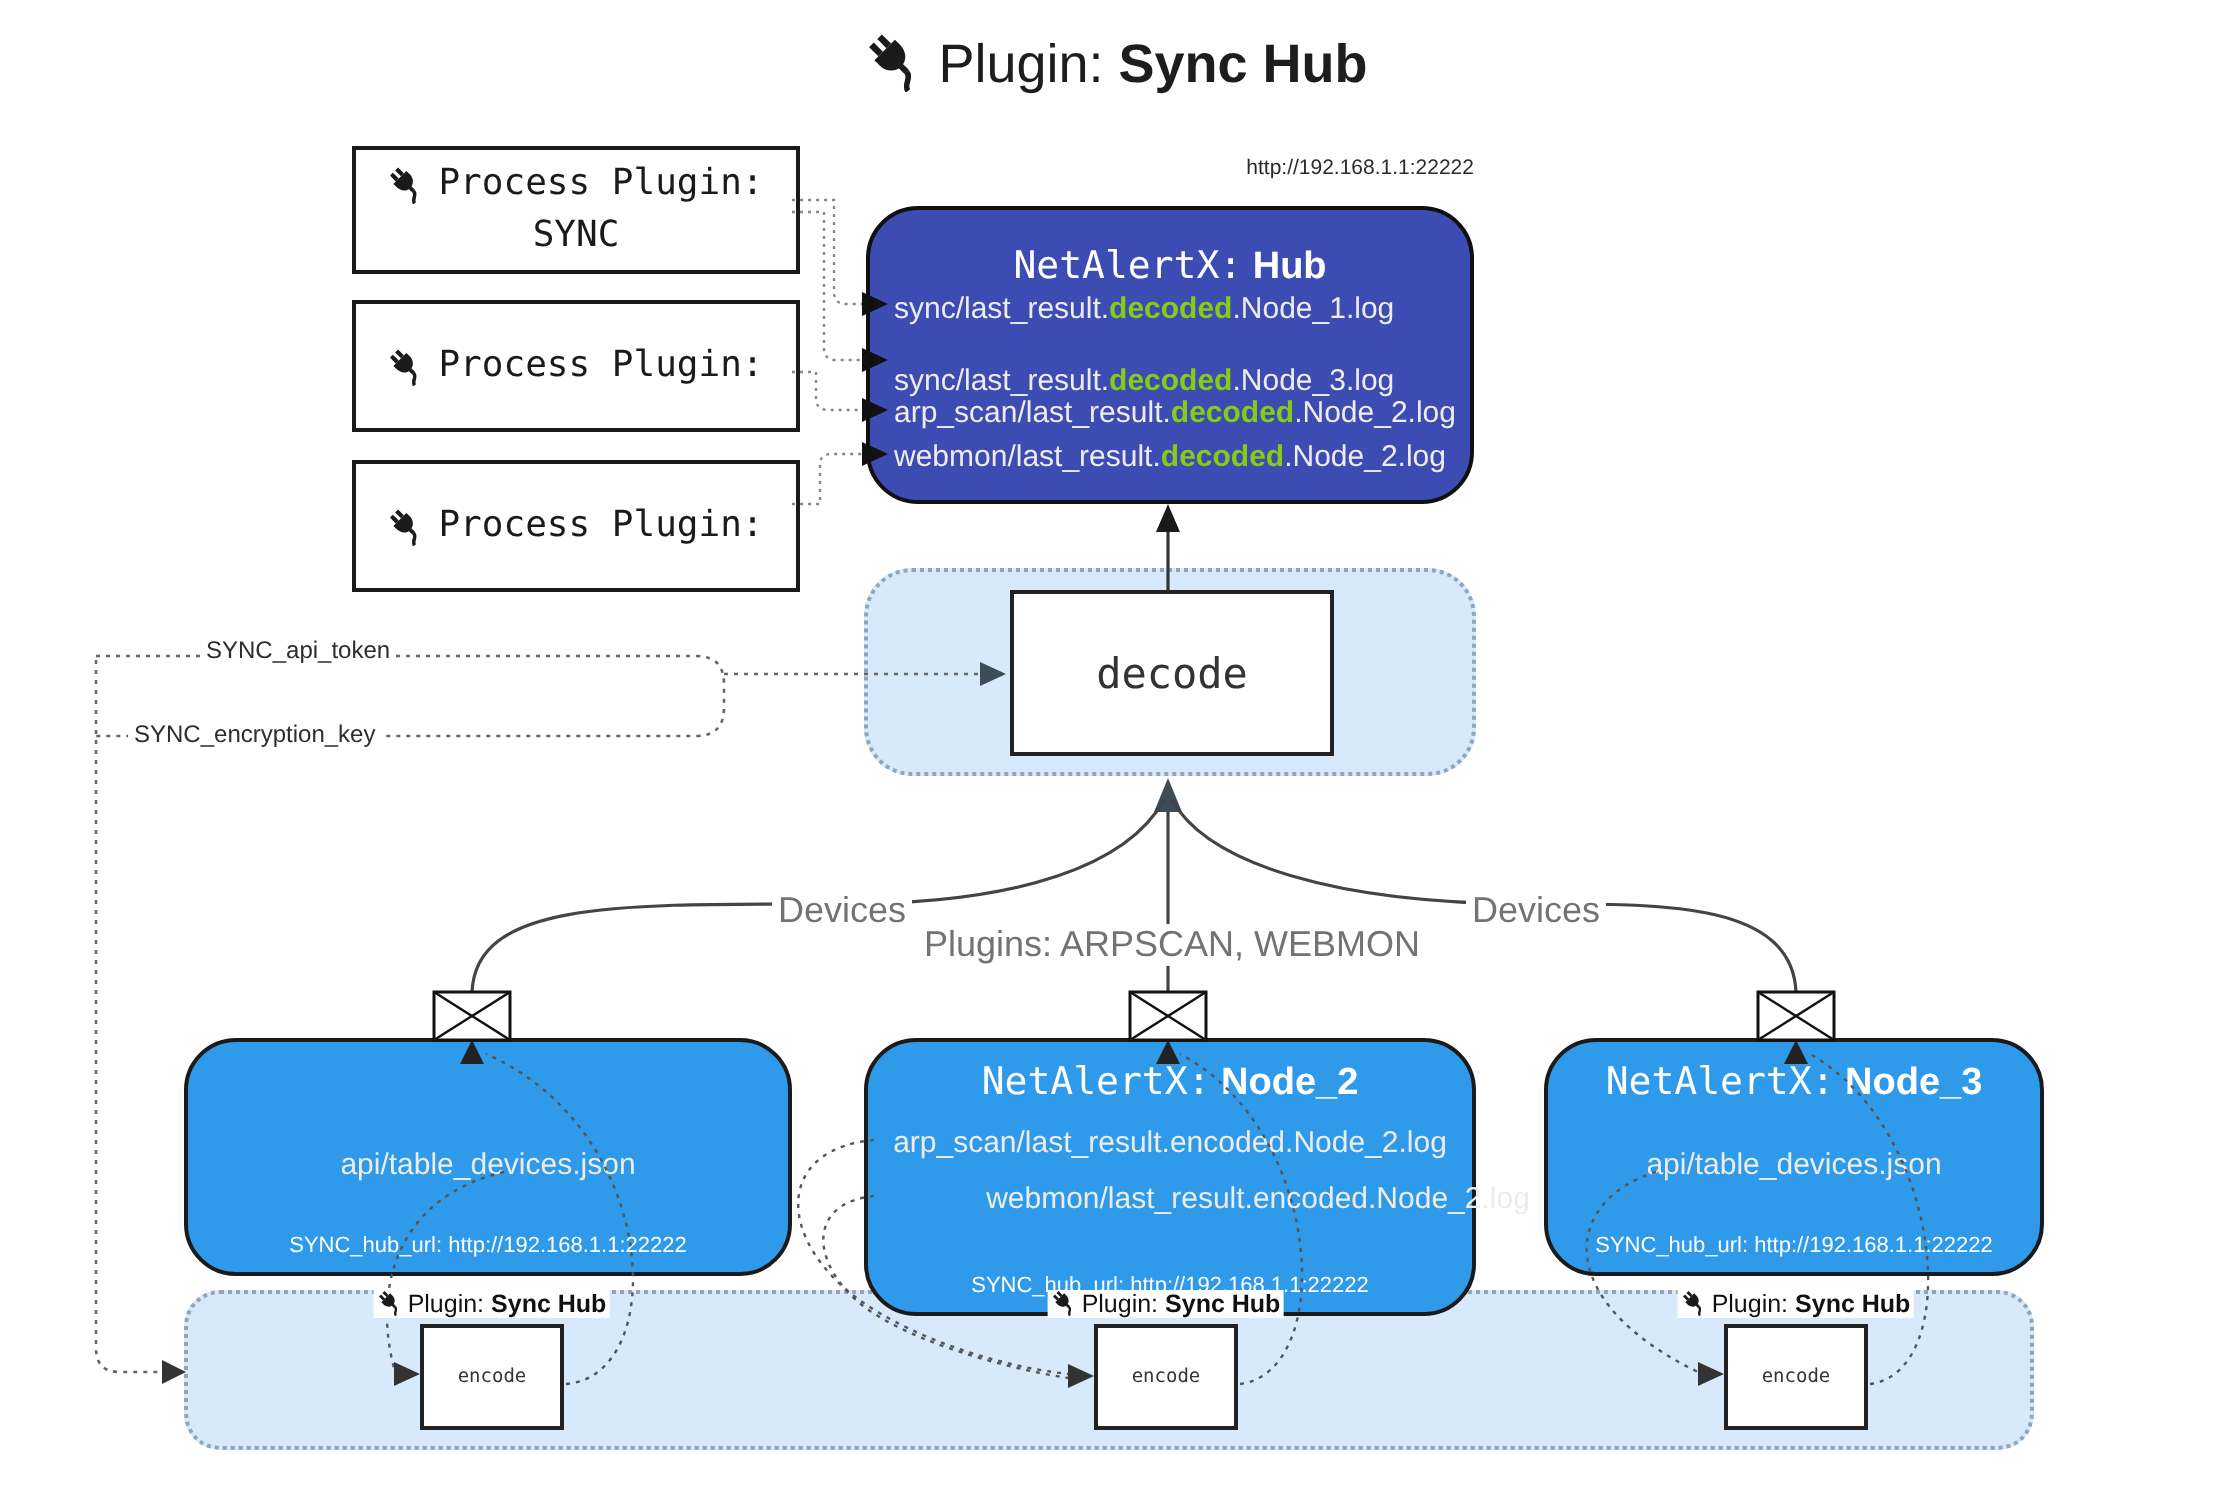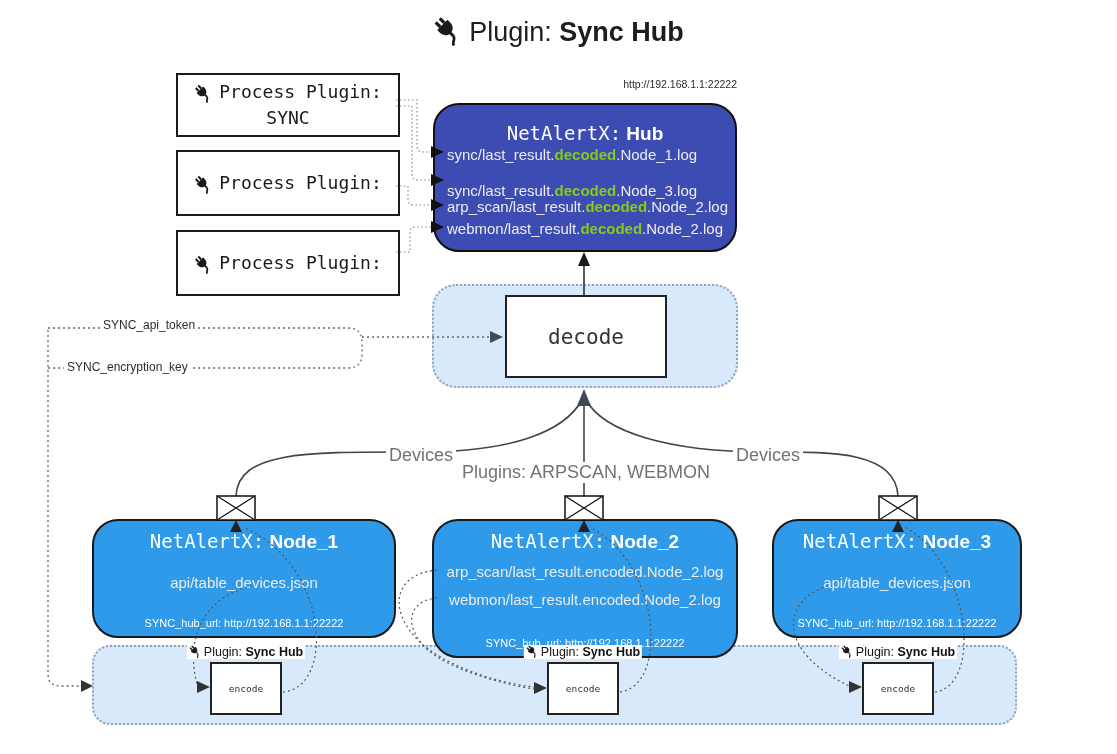--- a/index.html
+++ b/index.html
@@ -111,28 +111,27 @@
   </div>
 
   <div class="abs tok" style="left:100px;top:318px;">SYNC_api_token</div>
   <div class="abs tok" style="left:64px;top:360px;">SYNC_encryption_key</div>
 
   <div class="abs elabel" style="left:421px;top:445px;transform:translateX(-50%);">Devices</div>
   <div class="abs elabel" style="left:768px;top:445px;transform:translateX(-50%);">Devices</div>
   <div class="abs elabel" style="left:586px;top:462px;transform:translateX(-50%);">Plugins: ARPSCAN, WEBMON</div>
 
   <div class="abs node z2" style="left:92px;top:519px;width:304px;height:119px;">
-    <div class="abs node-title"><span class="mono">NetAlertX:</span> <span class="tbold">Node_1</span></div>
     <div class="abs node-line" style="top:53px;">api/table_devices.json</div>
     <div class="abs node-url">SYNC_hub_url: http://192.168.1.1:22222</div>
   </div>
   <div class="abs node z2" style="left:432px;top:519px;width:306px;height:139px;">
     <div class="abs node-title"><span class="mono">NetAlertX:</span> <span class="tbold">Node_2</span></div>
     <div class="abs node-line" style="top:42px;">arp_scan/last_result.encoded.Node_2.log</div>
-    <div class="abs node-line" style="top:70px;">webmon/last_result.encoded.Node_2.log</div>
+    <div class="abs node-line" style="top:70px;padding-left:44px;">webmon/last_result.encoded.Node_2.log</div>
     <div class="abs node-url">SYNC_hub_url: http://192.168.1.1:22222</div>
   </div>
   <div class="abs node z2" style="left:772px;top:519px;width:250px;height:119px;">
     <div class="abs node-title"><span class="mono">NetAlertX:</span> <span class="tbold">Node_3</span></div>
     <div class="abs node-line" style="top:53px;">api/table_devices.json</div>
     <div class="abs node-url">SYNC_hub_url: http://192.168.1.1:22222</div>
   </div>
 
   <div class="abs cluster z1" style="left:92px;top:645px;width:925px;height:80px;border-radius:18px;"></div>
 

